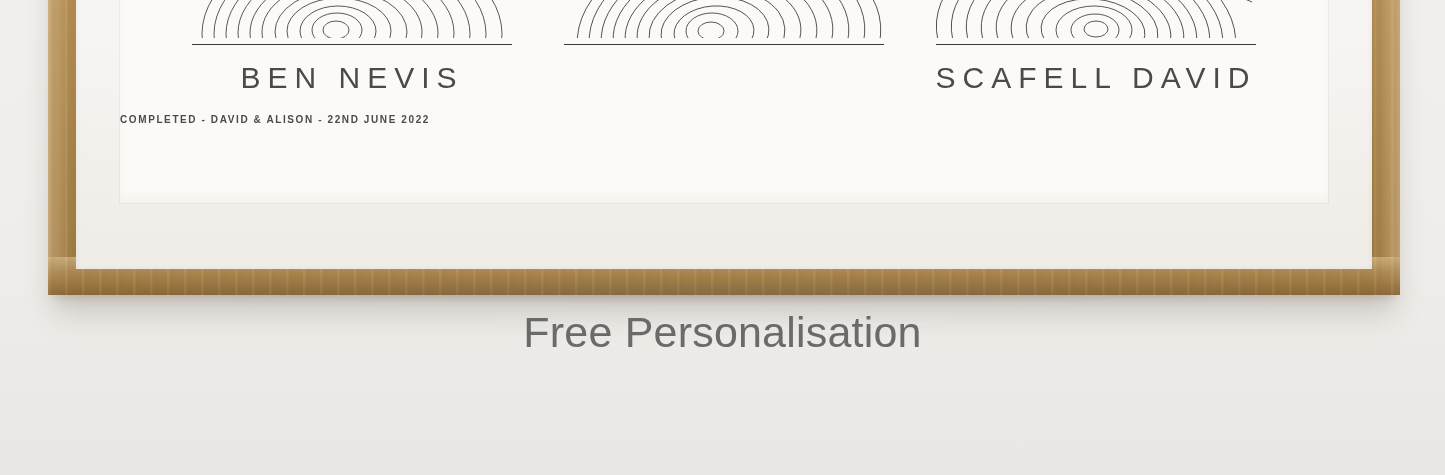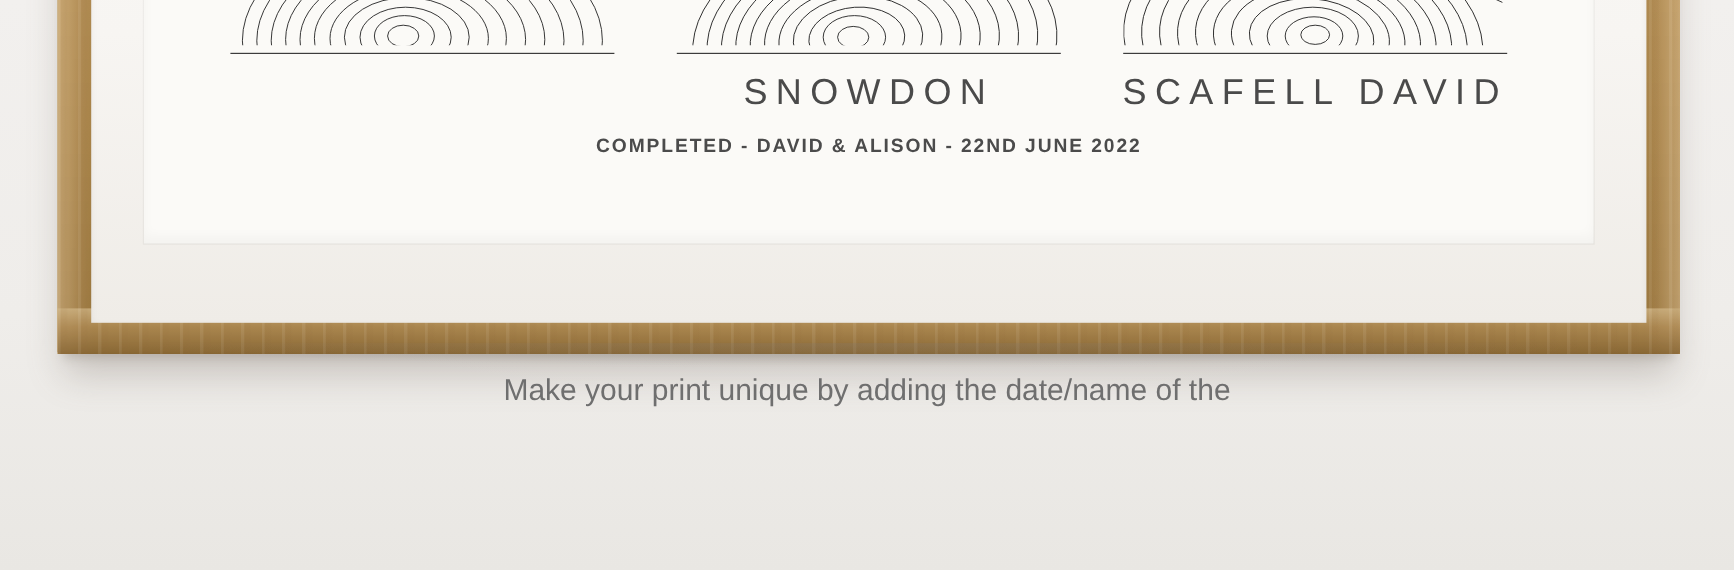--- a/index.html
+++ b/index.html
@@ -167,23 +167,23 @@
     color: #4a4a4a;
     font-weight: 400;
     white-space: nowrap;
   }
 
   .completed-line {
     position: absolute;
     left: 0;
     right: 0;
     top: 448px;
-    text-align: center;
-    font-family: "Liberation Sans", sans-serif;
-    font-size: 16px;
+    text-align: left;
+    font-family: "Liberation Sans", sans-serif;
+    font-size: 10px;
     letter-spacing: 1.6px;
     color: #4b4b4b;
     font-weight: 700;
   }
 
   
   .caption {
     position: absolute;
     left: 0;
     right: 0;
@@ -249,20 +249,21 @@
                 <ellipse cx="147" cy="115" rx="52" ry="33"></ellipse>
                 <ellipse cx="146" cy="115" rx="38" ry="25"></ellipse>
                 <ellipse cx="145" cy="114" rx="25" ry="17"></ellipse>
                 <ellipse cx="144" cy="114" rx="13" ry="9"></ellipse>
                 <path d="M20 40 C60 28 92 46 120 34"></path>
                 <path d="M196 30 C228 44 262 30 300 42"></path>
                 <path d="M250 60 C268 74 290 70 312 82"></path>
               </svg>
             </div>
             <div class="peak-rule"></div>
+            <div class="peak-name">BEN NEVIS</div>
           </div>
 
           <div class="peak">
             <div class="peak-art">
               <svg width="320" height="122" viewBox="0 0 320 122" fill="none" stroke="#2e2e2e" stroke-width="0.8">
                 <ellipse cx="165" cy="120" rx="152" ry="98" transform="rotate(-4 165 120)"></ellipse>
                 <ellipse cx="163" cy="119" rx="138" ry="89" transform="rotate(-4 163 119)"></ellipse>
                 <ellipse cx="161" cy="119" rx="124" ry="80" transform="rotate(-4 161 119)"></ellipse>
                 <ellipse cx="159" cy="118" rx="110" ry="71" transform="rotate(-4 159 118)"></ellipse>
                 <ellipse cx="157" cy="118" rx="96" ry="62" transform="rotate(-4 157 118)"></ellipse>
@@ -271,21 +272,20 @@
                 <ellipse cx="151" cy="116" rx="54" ry="35" transform="rotate(-4 151 116)"></ellipse>
                 <ellipse cx="150" cy="116" rx="40" ry="26" transform="rotate(-4 150 116)"></ellipse>
                 <ellipse cx="148" cy="115" rx="26" ry="18"></ellipse>
                 <ellipse cx="147" cy="115" rx="13" ry="9"></ellipse>
                 <path d="M8 34 C46 22 76 40 104 30"></path>
                 <path d="M10 62 C40 54 62 66 86 58"></path>
                 <path d="M210 26 C244 40 276 26 314 38"></path>
               </svg>
             </div>
             <div class="peak-rule"></div>
-            <div class="peak-name">SNOWDON</div>
           </div>
 
           <div class="peak">
             <div class="peak-art">
               <svg width="320" height="122" viewBox="0 0 320 122" fill="none" stroke="#2e2e2e" stroke-width="0.8">
                 <ellipse cx="150" cy="118" rx="150" ry="95" transform="rotate(5 150 118)"></ellipse>
                 <ellipse cx="151" cy="118" rx="136" ry="86" transform="rotate(5 151 118)"></ellipse>
                 <ellipse cx="152" cy="117" rx="122" ry="77" transform="rotate(5 152 117)"></ellipse>
                 <ellipse cx="153" cy="117" rx="108" ry="68" transform="rotate(5 153 117)"></ellipse>
                 <ellipse cx="154" cy="116" rx="94" ry="59" transform="rotate(5 154 116)"></ellipse>
@@ -307,15 +307,15 @@
         </div>
 
         <div class="completed-line">COMPLETED - DAVID &amp; ALISON - 22ND JUNE 2022</div>
       </div>
     </div>
   </div>
 
   <div class="floor-shadow"></div>
 
   <div class="caption">
-    <div class="caption-sub">Make your print unique by adding the date/name of the</div>
+    <div class="caption-title">Free Personalisation</div>
   </div>
 </div>
 
 </body></html>

